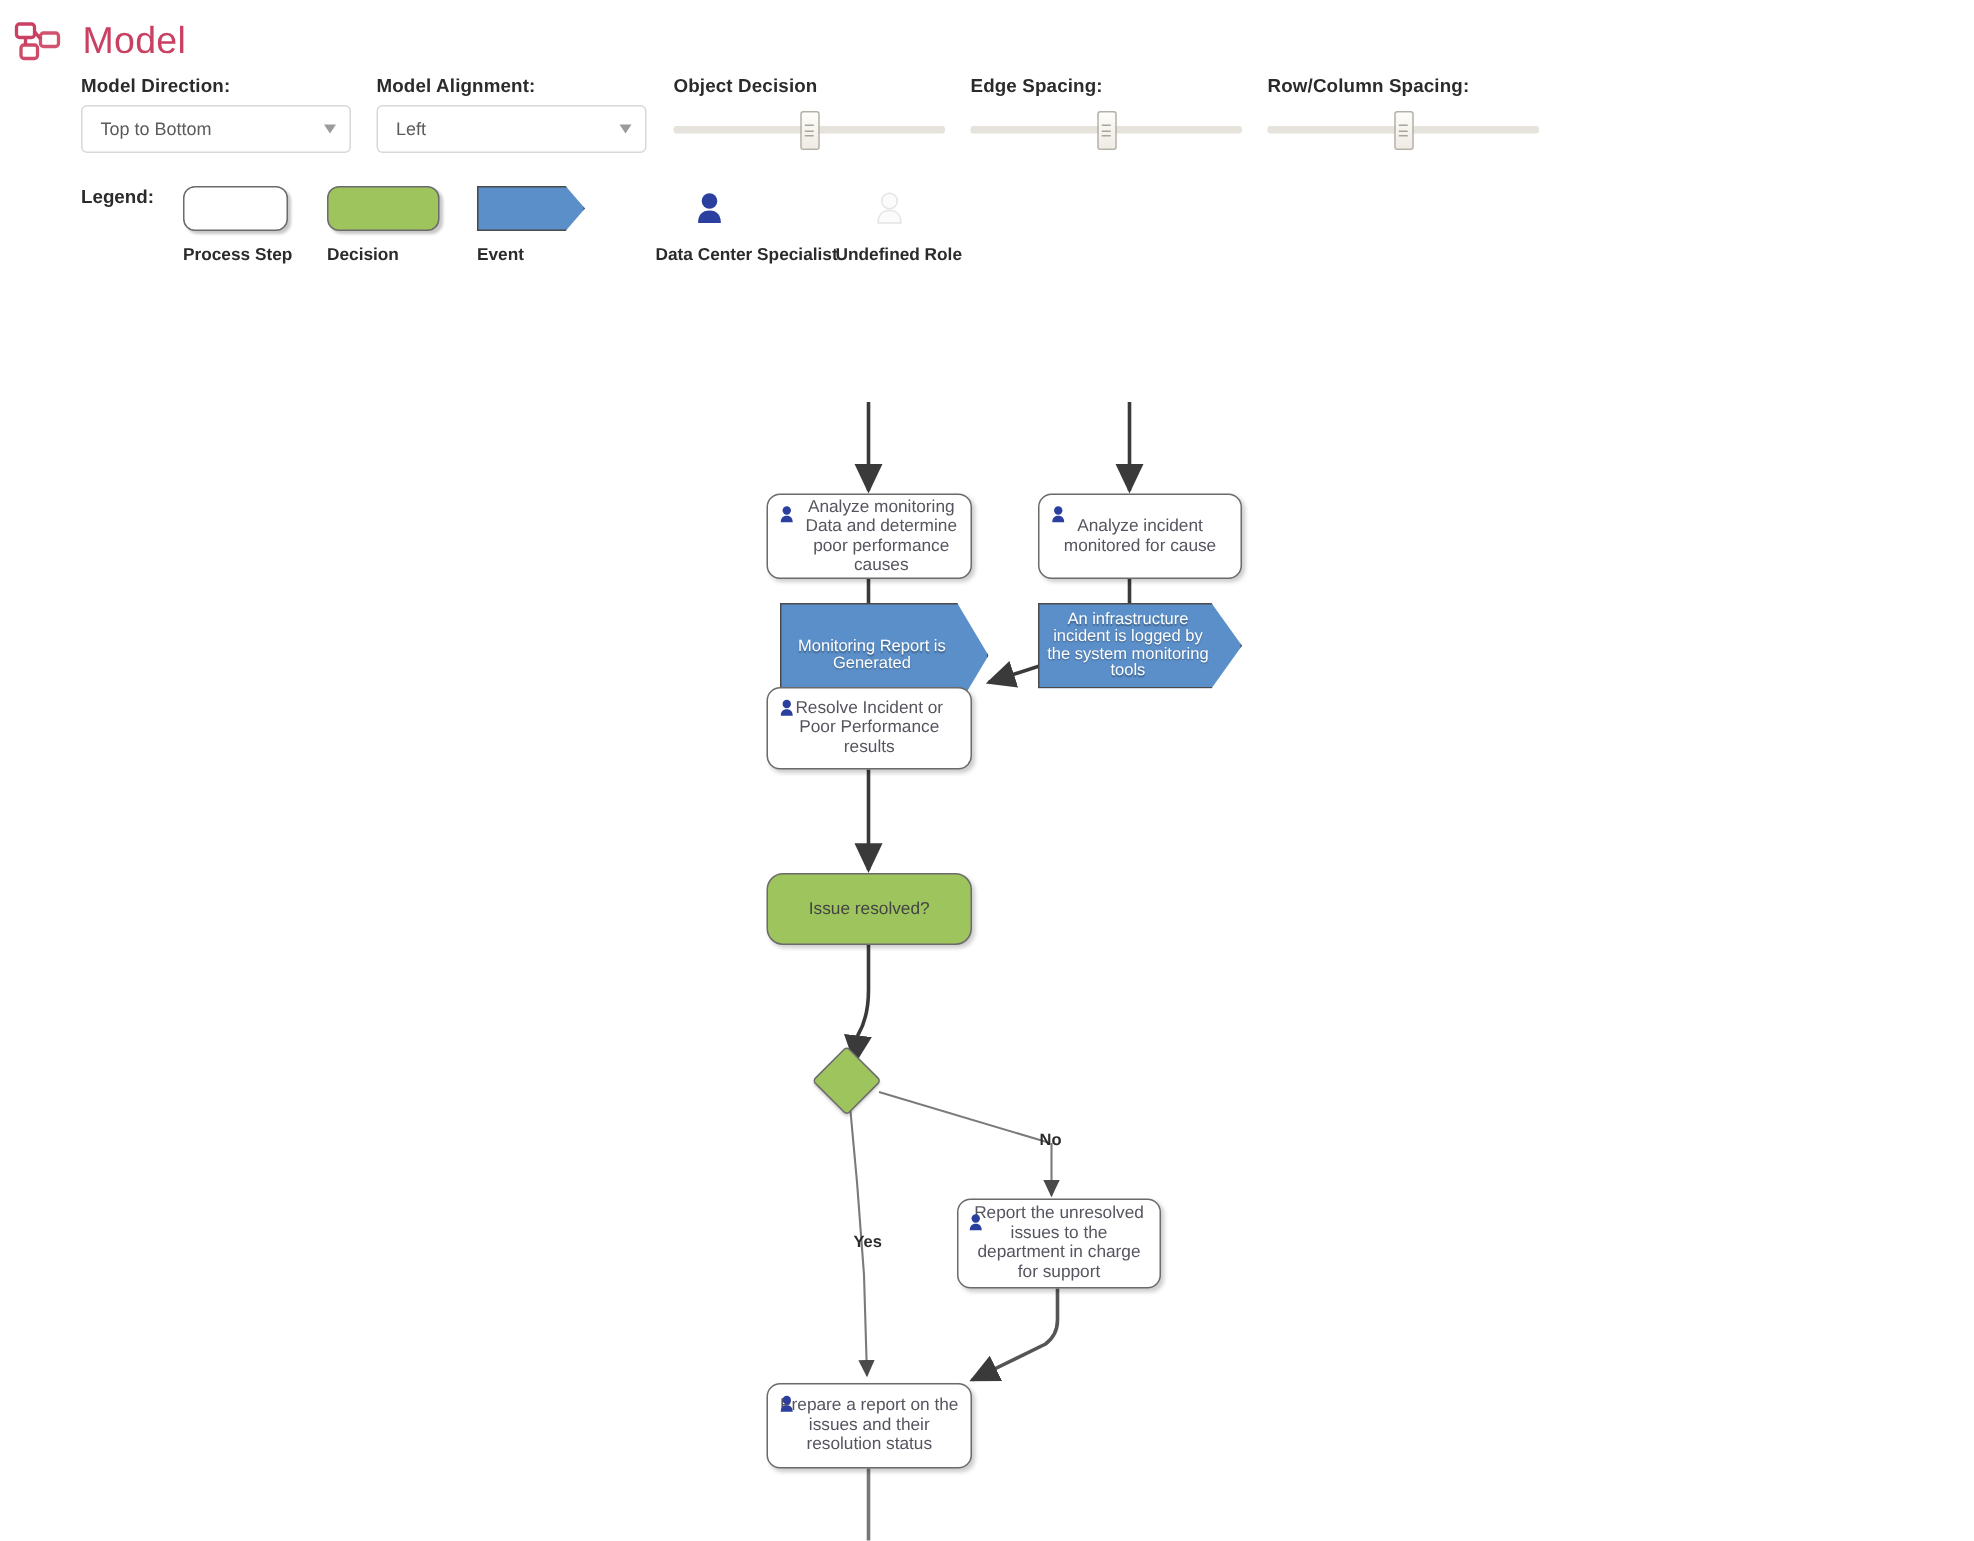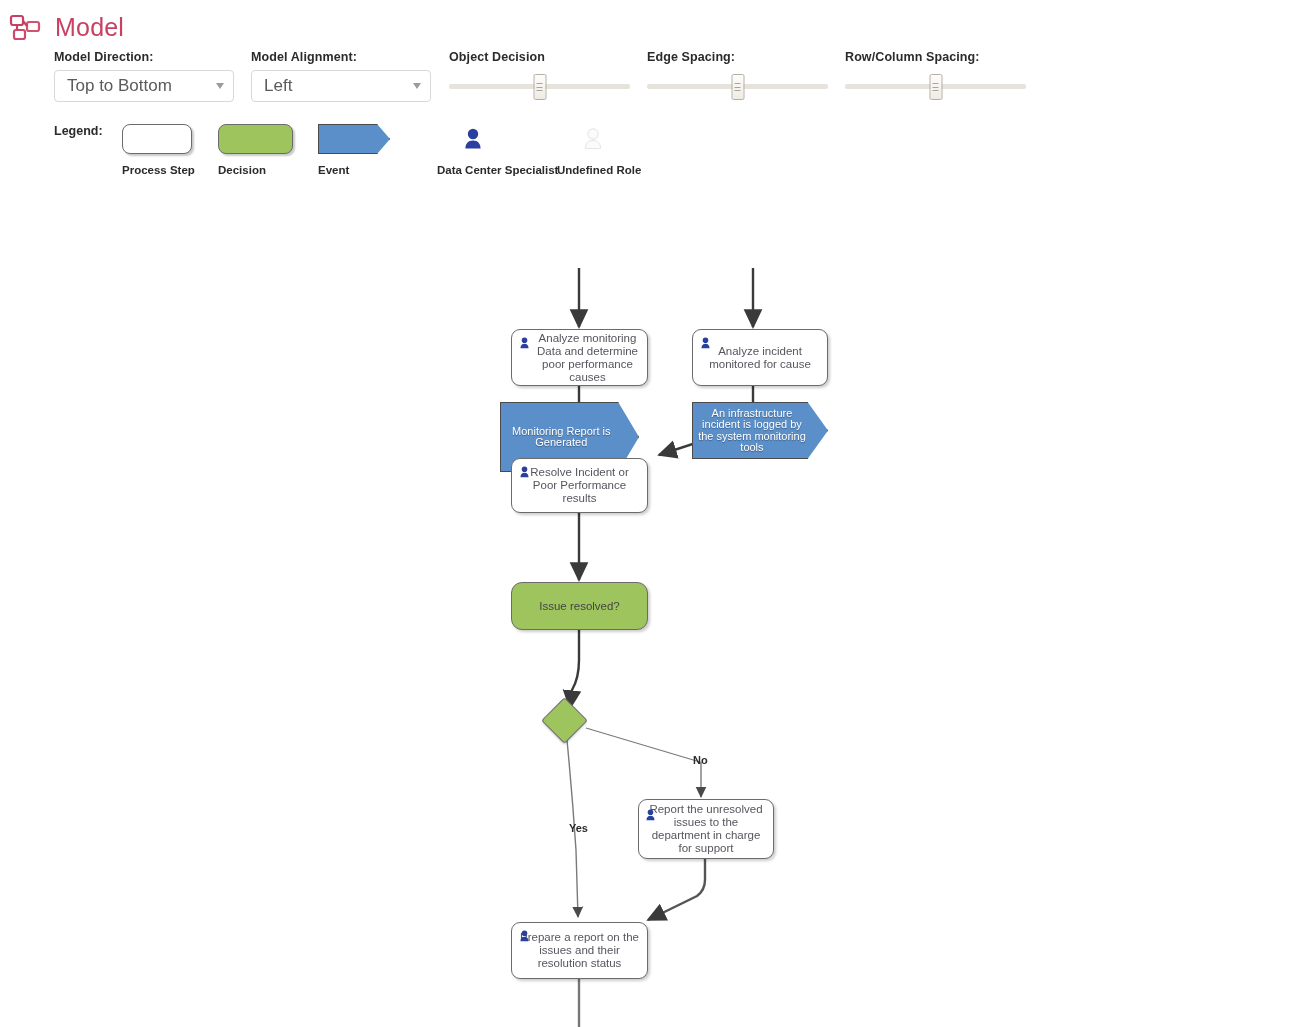--- a/index.html
+++ b/index.html
@@ -30,21 +30,21 @@
   .select-box {
     position: absolute;
     height: 32px;
     border: 1px solid #d8d8d8;
     border-radius: 4px;
     background: #fff;
     box-sizing: border-box;
   }
   .select-box .sel-value {
     position: absolute; left: 12px; top: 0; line-height: 30px;
-    font-size: 17px; color: #5b5b5b;
+    font-size: 12px; color: #5b5b5b;
   }
   .select-box .caret {
     position: absolute; right: 9px; top: 12px;
     width: 0; height: 0;
     border-left: 4.5px solid transparent;
     border-right: 4.5px solid transparent;
     border-top: 6px solid #9b9b9b;
   }
 
   
@@ -276,21 +276,21 @@
       <path d="M586,538 L700,572" stroke="#7a7a7a" stroke-width="1.3" fill="none"></path>
       <path d="M701,572 L701,607" stroke="#7a7a7a" stroke-width="1.4" fill="none" marker-end="url(#arrowGrey)"></path>
 
       <path d="M566,540 Q572,600 576,660 L578,727" stroke="#7a7a7a" stroke-width="1.4" fill="none" marker-end="url(#arrowGrey)"></path>
 
       <path d="M705,669 L705,690 Q705,700 697,706 L648,730" stroke="#555555" stroke-width="2.4" fill="none" marker-end="url(#arrowDark)"></path>
 
       <path d="M579,789 L579,840" stroke="#777777" stroke-width="2.4" fill="none"></path>
     </svg>
 
-    <div class="node event" style="left:500px; top:212px; width:139px; height:70px;">
+    <div class="node event" style="left:520px; top:212px; width:139px; height:70px;">
       <span class="txt">Monitoring Report is Generated</span>
     </div>
 
     <div class="node event" style="left:692px; top:212px; width:136px; height:57px;">
       <span class="txt">An infrastructure incident is logged by the system monitoring tools</span>
     </div>
 
     <div class="node step" style="left:511px; top:139px; width:137px; height:57px; top:139px;padding-left:16px;">
       <span class="role-icon" style="left:7px; top:7px;">
         <svg width="11" height="13" viewBox="0 0 11 13">

